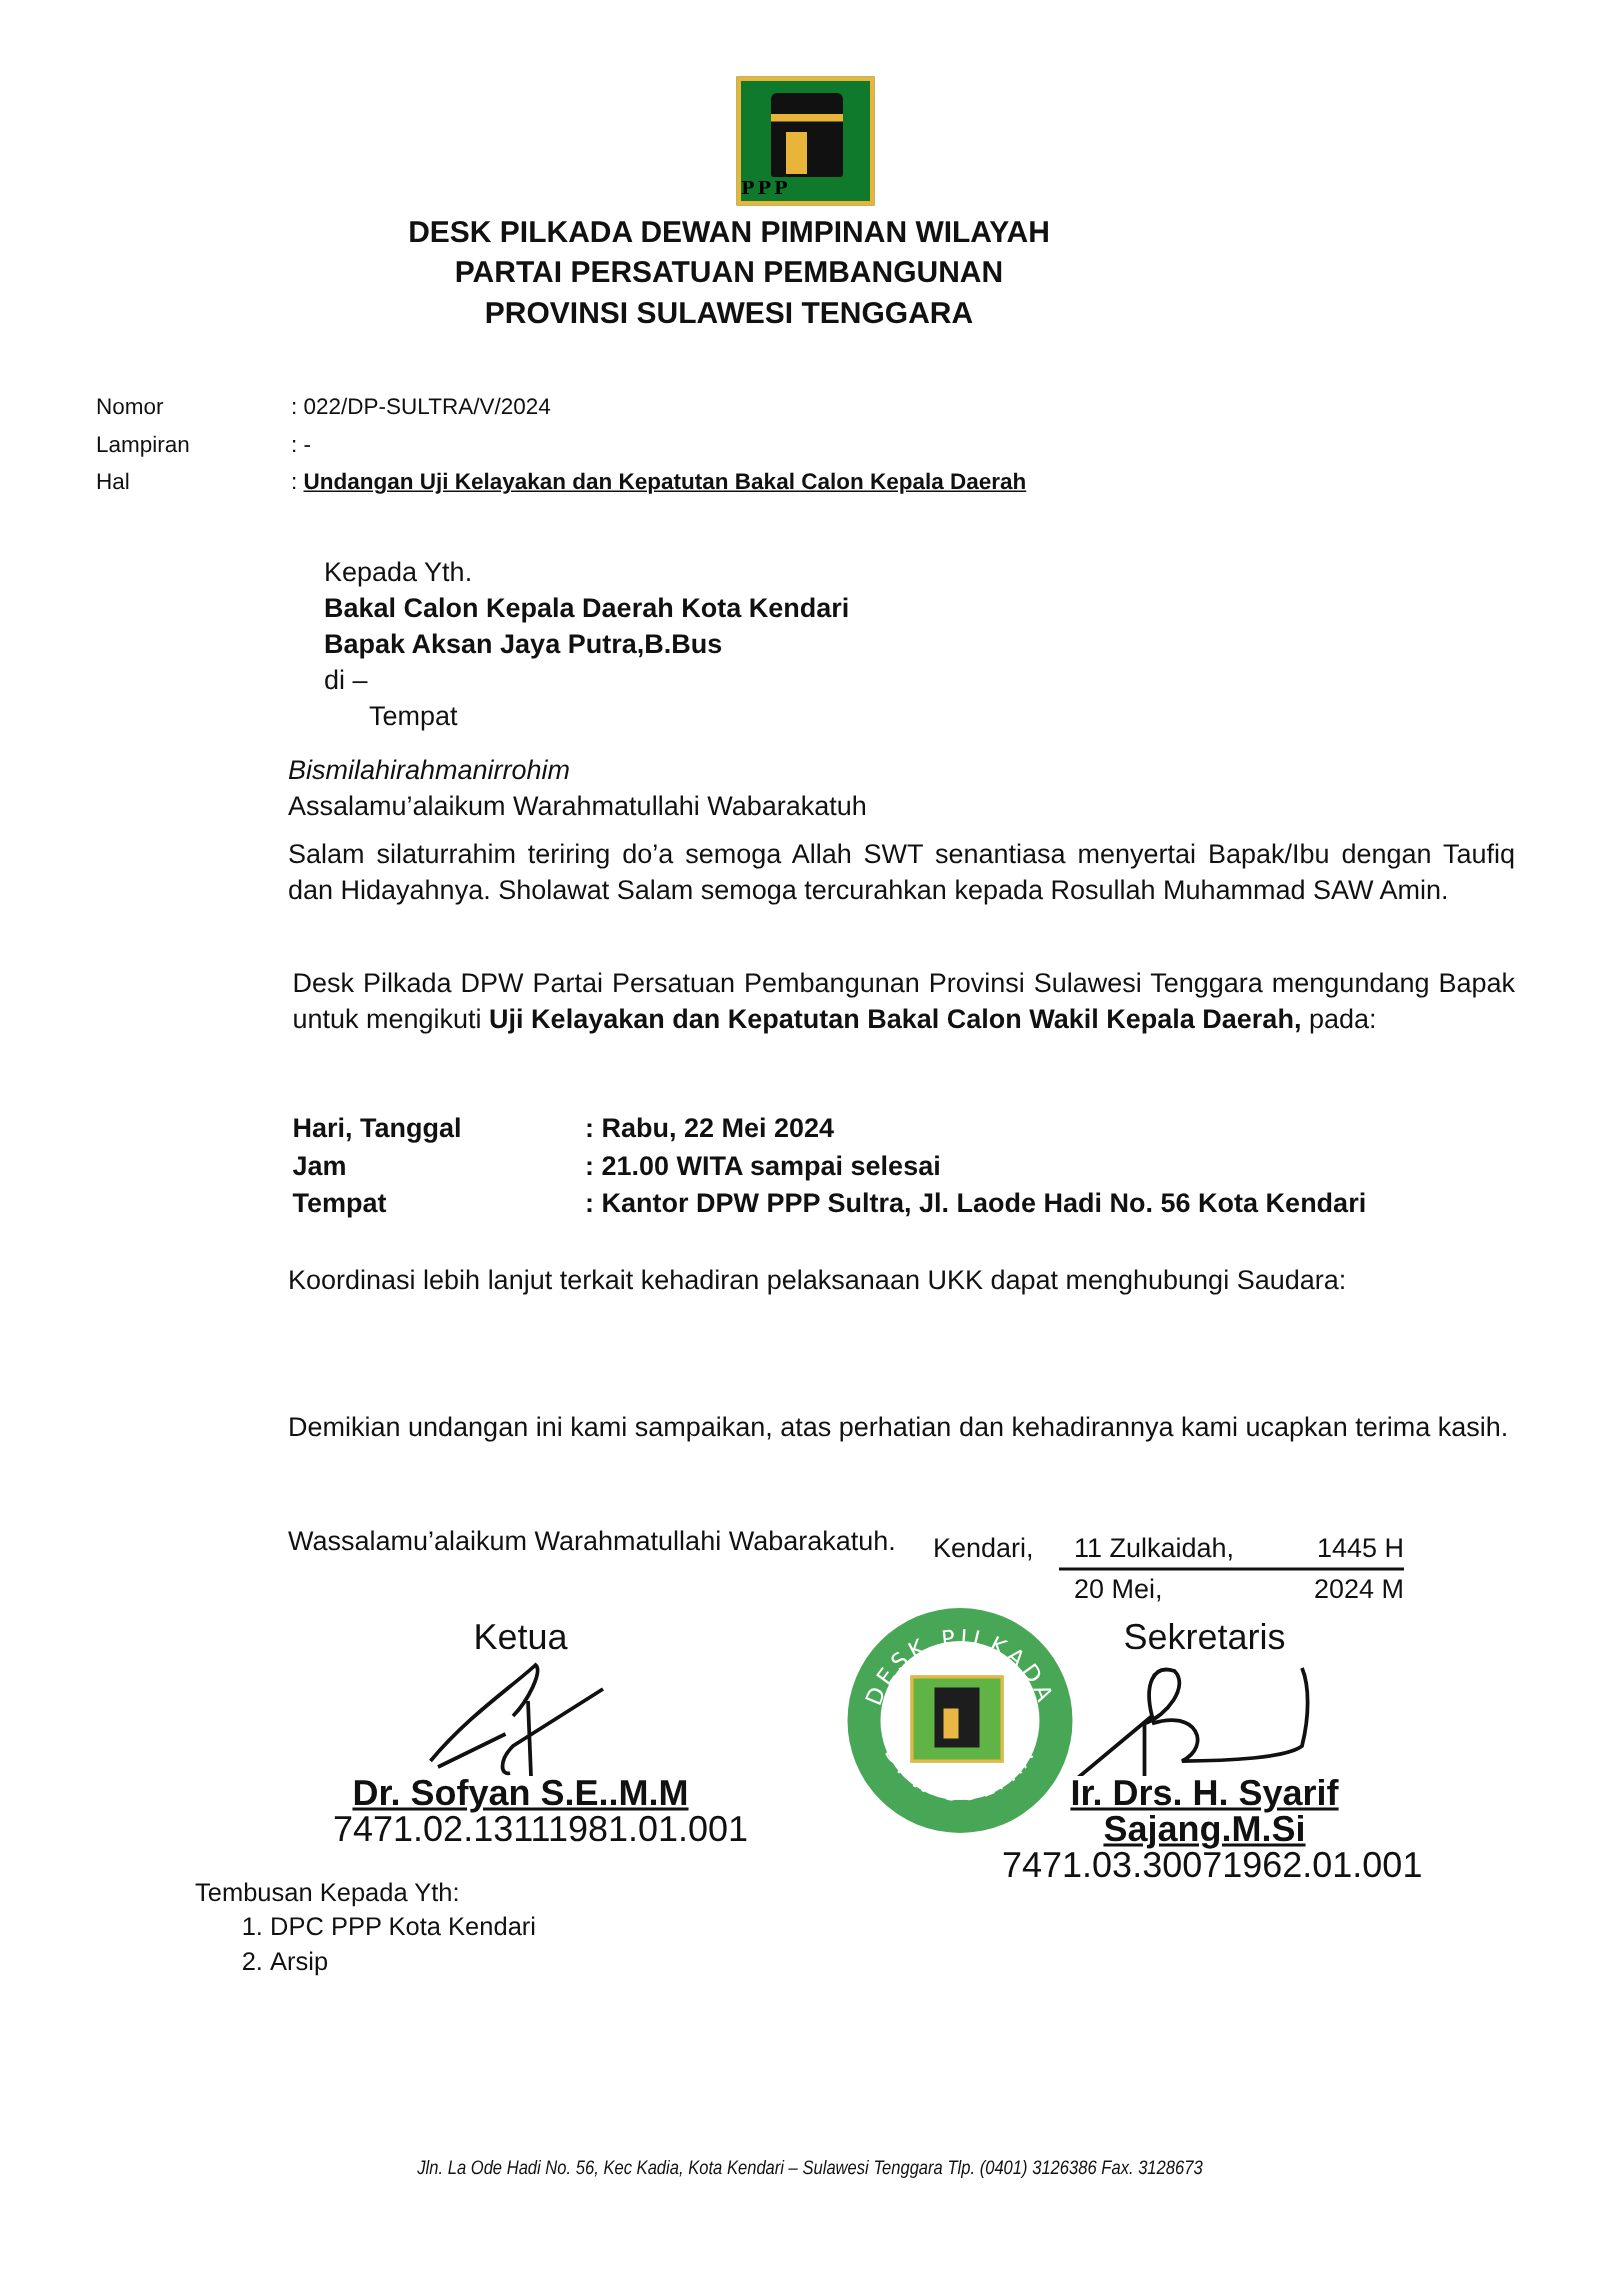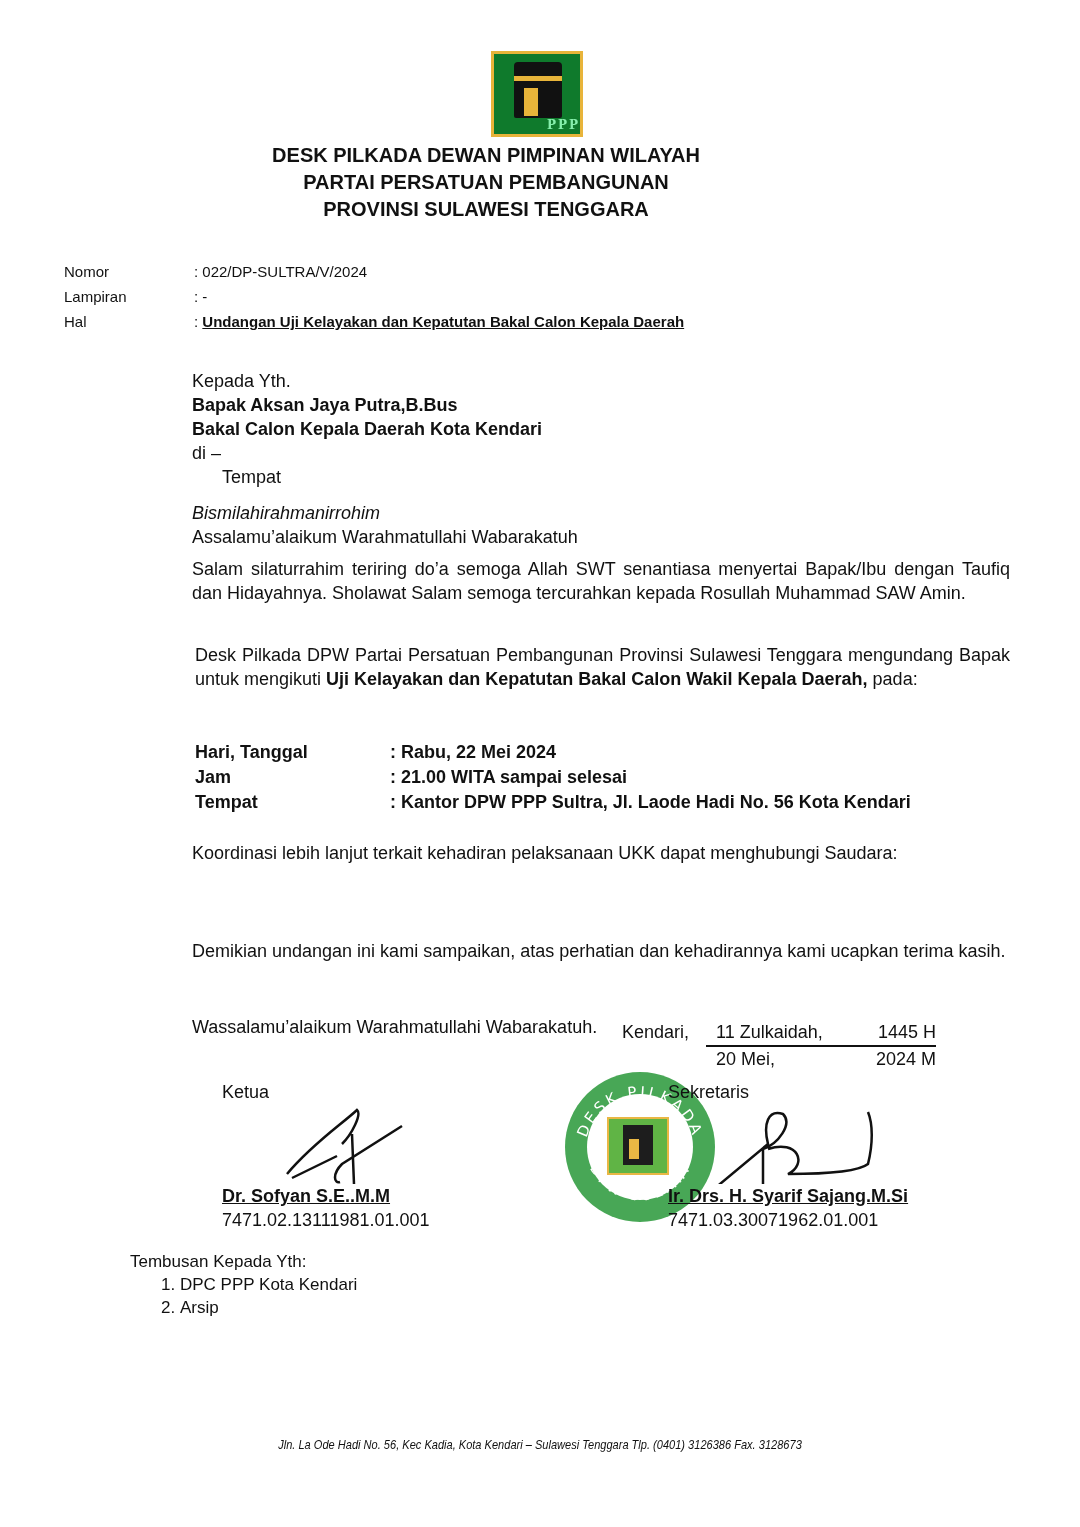--- a/index.html
+++ b/index.html
@@ -3,39 +3,39 @@
 <meta charset="utf-8">
 <style>
   html, body { margin:0; padding:0; background:#fff; }
   body { width:1080px; height:1527px; position:relative; overflow:hidden;
          font-family:"Liberation Sans", sans-serif; color:#111; }
   .abs { position:absolute; }
   .logo { left:491px; top:51px; width:92px; height:86px; background:#0f7a2c; border:3px solid #e8b43a; box-sizing:border-box; }
   .logo .kaaba { position:absolute; left:20px; top:8px; width:48px; height:56px; background:#111; border-radius:4px 4px 2px 2px; }
   .logo .band { position:absolute; left:20px; top:22px; width:48px; height:5px; background:#e8b43a; }
   .logo .door { position:absolute; left:30px; top:34px; width:14px; height:28px; background:#e8b43a; }
-  .logo .ppp { position:absolute; left:0; width:100%; top:64px; text-align:right; color:#86efac; font-family:"DejaVu Serif", serif; font-weight:bold; font-size:12px; letter-spacing:2px; }
+  .logo .ppp { position:absolute; left:0; width:100%; top:64px; text-align:left; color:#000000; font-family:"DejaVu Serif", serif; font-weight:bold; font-size:12px; letter-spacing:2px; }
   .header { left:0; width:972px; top:142px; text-align:center; font-weight:bold; font-size:20px; line-height:27px; }
   .meta { left:64px; top:259px; font-size:15px; line-height:25px; }
   .meta .row { display:flex; }
   .meta .lbl { width:130px; }
   .meta .val b { text-decoration:underline; }
   .body { left:192px; width:818px; font-size:18px; line-height:24px; }
   .justify { text-align:justify; }
   .indent { padding-left:30px; }
   .details { left:195px; top:740px; font-size:18px; line-height:25px; font-weight:bold; }
   .details .row { display:flex; }
   .details .lbl { width:195px; }
   ol.contacts { margin:0; padding-left:65px; }
   .date { left:622px; top:1020px; font-size:18px; line-height:25px; }
   .date .row { display:flex;justify-content:space-between; }
   .date .city { width:84px; }
   .date .hij { width:230px; display:flex; justify-content:space-between; border-bottom:2px solid #111; padding:0 0 0 10px; box-sizing:border-box; }
   .date .mas { width:230px; display:flex; justify-content:space-between; padding-left:10px; box-sizing:border-box; }
-  .sig { font-size:18px; line-height:24px; text-align:left; }
+  .sig { font-size:24px; line-height:24px; text-align:center; }
   .sig .name { font-weight:bold; text-decoration:underline; }
   .stamp { left:565px; top:1072px; width:150px; height:150px; border-radius:50%; background:#3fa34d; opacity:0.95; }
   .stamp .inner { position:absolute; left:22px; top:22px; width:106px; height:106px; border-radius:50%; background:#fff; }
   .stamp .sq { position:absolute; left:42px; top:45px; width:62px; height:58px; background:#58b13c; border:2px solid #e8b43a; box-sizing:border-box; }
   .stamp .sq .k { position:absolute; left:14px; top:6px; width:30px; height:40px; background:#111; }
   .stamp .sq .d { position:absolute; left:20px; top:20px; width:10px; height:20px; background:#e8b43a; }
   .stamp svg { position:absolute; left:0; top:0; }
   .cc { left:130px; top:1250px; font-size:17px; line-height:23px; }
   .cc ol { margin:0; padding-left:50px; }
   .footer { left:0; width:1080px; top:1437px; text-align:center; font-style:italic; font-size:13px; transform:scaleX(0.85); }
@@ -64,24 +64,24 @@
   <div class="row">
       <span class="lbl">Lampiran</span>
       <span>: -</span>
     </div>
   <div class="row">
       <span class="lbl">Hal</span>
       <span class="val"><span>: </span><b>Undangan Uji Kelayakan dan Kepatutan Bakal Calon Kepala Daerah</b></span>
     </div>
 </div>
 
-<div class="abs body" style="top:369px;">
+<div class="abs body" style="top:369px;margin-left:24px;">
   <div>Kepada Yth.</div>
+  <div style="font-weight:bold;">Bakal Calon Kepala Daerah Kota Kendari</div>
   <div style="font-weight:bold;">Bapak Aksan Jaya Putra,B.Bus</div>
-  <div style="font-weight:bold;">Bakal Calon Kepala Daerah Kota Kendari</div>
   <div>di –</div>
   <div class="indent">Tempat</div>
 </div>
 
 <div class="abs body" style="top:501px;">
   <div style="font-style:italic;">Bismilahirahmanirrohim</div>
   <div>Assalamu’alaikum Warahmatullahi Wabarakatuh</div>
 </div>
 <div class="abs body justify" style="top:557px;">Salam silaturrahim teriring do’a semoga Allah SWT senantiasa menyertai Bapak/Ibu dengan Taufiq dan Hidayahnya. Sholawat Salam semoga tercurahkan kepada Rosullah Muhammad SAW Amin.</div>
 <div class="abs body justify" style="top:643px; left:195px; width:815px;">

